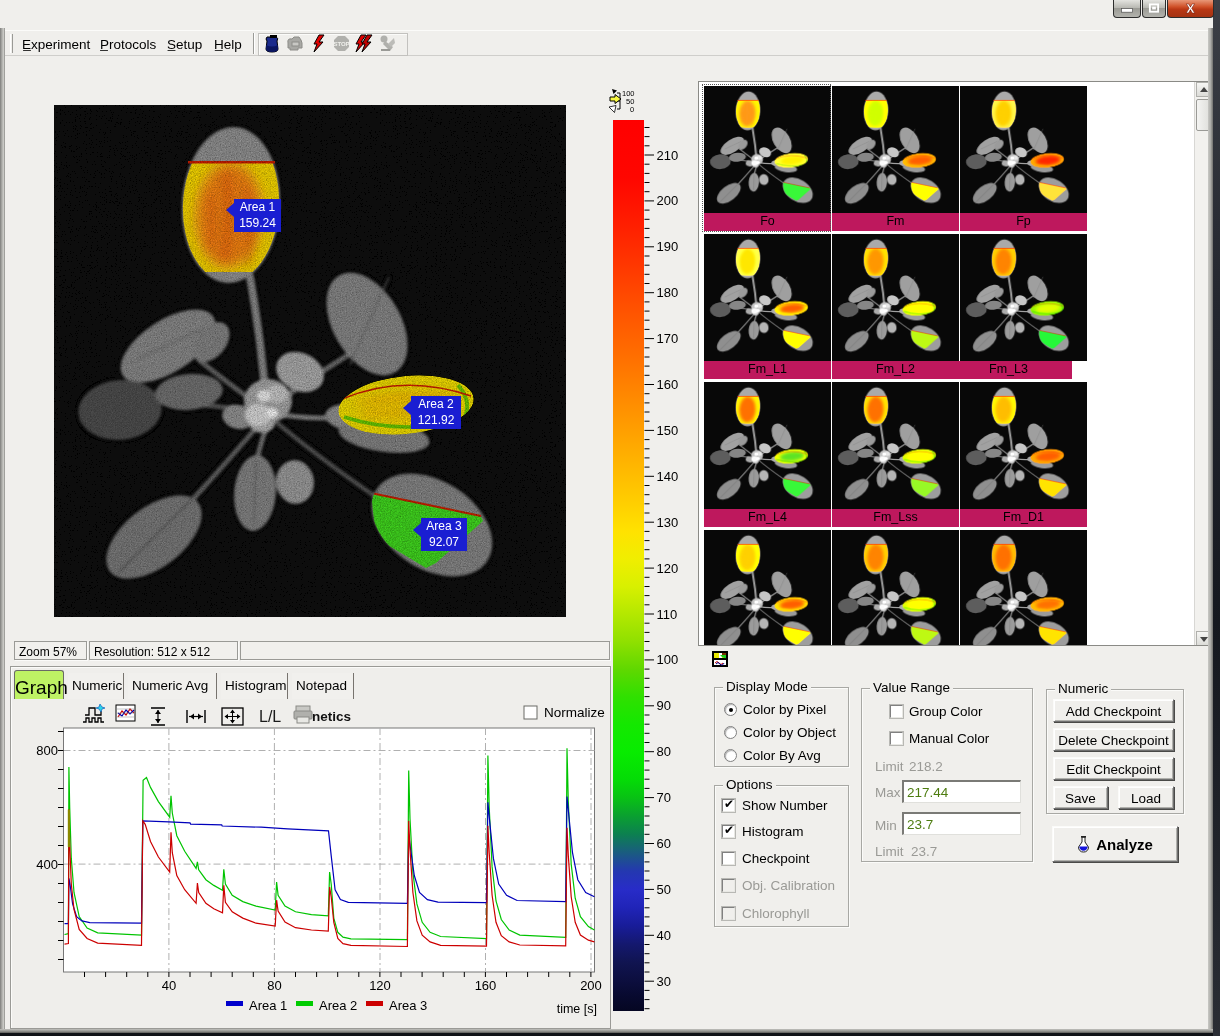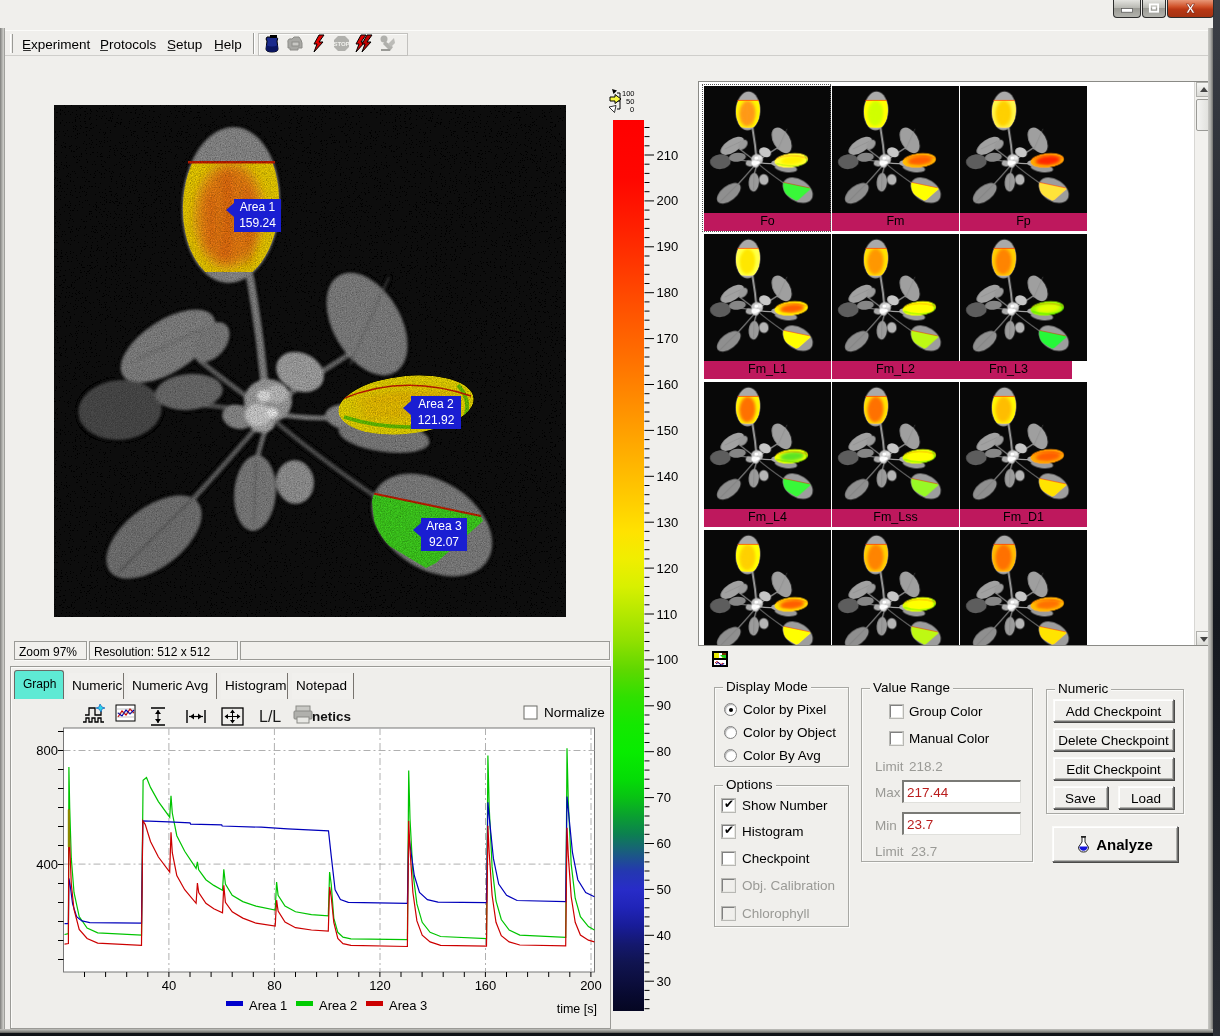--- a/index.html
+++ b/index.html
@@ -124,40 +124,40 @@
     <div class="flag" style="left:357px;top:291px;width:50px;"><span class="arr" style="top:5px"></span>Area 2<br>121.92</div>
     <div class="flag" style="left:367px;top:413px;width:46px;"><span class="arr" style="top:5px"></span>Area 3<br>92.07</div>
   </div>
   <style>
     #mainimg { position:absolute; left:54px; top:105px; width:512px; height:512px; background:#070707; }
     .flag { position:absolute; background:#1a1ed2; color:#fff; font-size:12px; line-height:15.5px;
       text-align:center; padding:1px 0; }
     .arr { position:absolute; left:-8px; width:0; height:0;
       border-top:7px solid transparent; border-bottom:7px solid transparent; border-right:8px solid #1a1ed2; }
   </style>
-  <div class="stat" style="left:14px;top:641px;width:73px;">Zoom 97%</div>
+  <div class="stat" style="left:14px;top:641px;width:73px;">Zoom 57%</div>
   <div class="stat" style="left:89px;top:641px;width:149px;">Resolution: 512 x 512</div>
   <div class="stat" style="left:240px;top:641px;width:370px;"></div>
   <style>
     .stat { position:absolute; height:19px; background:#f1f0ed; border:1px solid #9a9a96;
       box-shadow:1px 1px 0 #fbfbf9; font-size:12px; color:#000; padding:3px 0 0 4px; white-space:nowrap; overflow:hidden; }
   </style>
   <div id="graphpanel"></div>
   <div class="tabrow" style="left:12px;top:670px;width:590px;height:29px;">
     <div class="gtabactive" style="left:2px;width:50px;">Graph</div>
     <div class="gtab" style="left:56px;width:56px;">Numeric</div>
     <div class="gtab" style="left:116px;width:89px;">Numeric Avg</div>
     <div class="gtab" style="left:209px;width:67px;">Histogram</div>
     <div class="gtab" style="left:280px;width:62px;">Notepad</div>
   </div>
   <style>
     #graphpanel { position:absolute; left:10px; top:666px; width:601px; height:363px;
       background:#efeeeb; border:1px solid #9a9a96; box-shadow:inset 1px 1px 0 #fbfbf9; }
-    .gtabactive { position:absolute; top:0; height:29px; background:#5eead4; font-size:12px;
-      padding:6px 0 0 8px; border:1px solid #6a6a66; border-bottom:none; border-radius:3px 3px 0 0; z-index:2; }
+    .gtabactive { position:absolute; top:0; height:29px; background:#bef264; font-size:19px;
+      padding:6px 0 0 0; border:1px solid #6a6a66; border-bottom:none; border-radius:3px 3px 0 0; z-index:2; }
     .gtab { position:absolute; top:3px; height:26px; background:#f1f0ed; font-size:13.5px;
       padding:5px 0 0 4px; border-right:1px solid #77736e; white-space:nowrap; }
   </style>
   <div id="gtoolbar">
     <svg width="600" height="34" viewBox="0 0 600 34">
 
       <g transform="translate(-5,0)">
       <g stroke="#000" fill="none" stroke-width="1.3">
         <path d="M79 15 L83 15 L83 8 L89 8 L89 15 L95 15 L95 11"></path>
         <path d="M77 22 L80 22 L80 18 L83 18 L83 22 L86 22 L86 18 L89 18 L89 22 L92 22 L92 18 L95 18 L95 22 L98 22"></path>
@@ -473,21 +473,21 @@
     .rsel::after { content:""; position:absolute; left:3.5px; top:3.5px; width:4px; height:4px;
       border-radius:50%; background:#000; }
     .check { position:absolute; width:13px; height:13px; background:#fff;
       border-top:1.5px solid #808080; border-left:1.5px solid #808080;
       border-bottom:1.5px solid #e8e8e4; border-right:1.5px solid #e8e8e4; outline:1px solid #b8b8b4; }
     .ck::after { content:"\2714"; position:absolute; left:1px; top:-3px; font-size:12px; color:#000; }
     .dis { background:#f0efec; }
     .edit { position:absolute; width:119px; height:23px; background:#fff;
       border-top:2px solid #7a7a76; border-left:2px solid #7a7a76;
       border-bottom:1px solid #e0e0dc; border-right:1px solid #e0e0dc;
-      font-size:13.5px; padding:3px 0 0 3px; color:#b91c1c; }
+      font-size:13.5px; padding:3px 0 0 3px; color:#4d7c0f; }
     .btn { position:absolute; background:#f0efec; font-size:13.5px; color:#000; text-align:center;
       padding-top:4px; border:1px solid #707070; border-left-color:#fbfbf9; border-top-color:#fbfbf9;
       box-shadow:1px 1px 0 #4a4a48, inset 1px 1px 0 #fff, inset -1px -1px 0 #b0b0ac; }
     #analyze { left:1052px; top:826px; width:126px; height:36px; font-size:15px; font-weight:bold;
       padding-top:9px; }
   </style>
   <div id="brdL"></div>
     <div id="brdR"></div>
     <div id="brdB"></div>
 </div>

